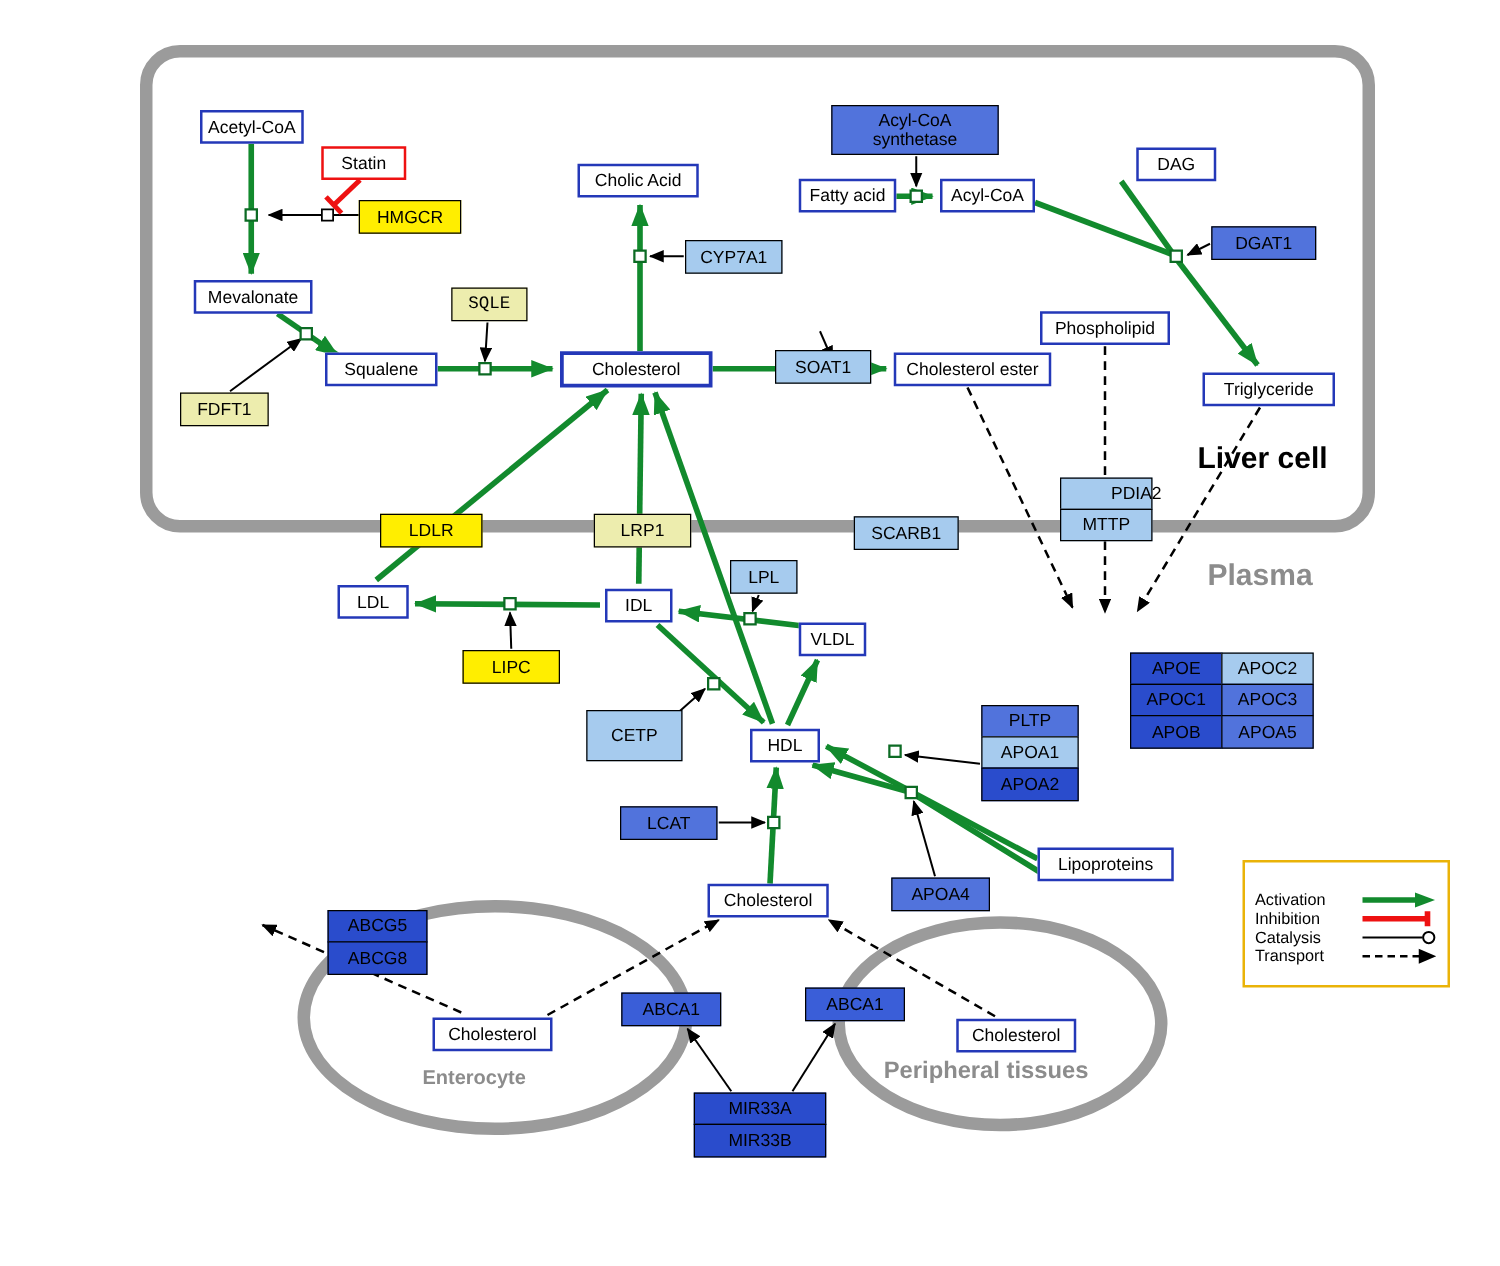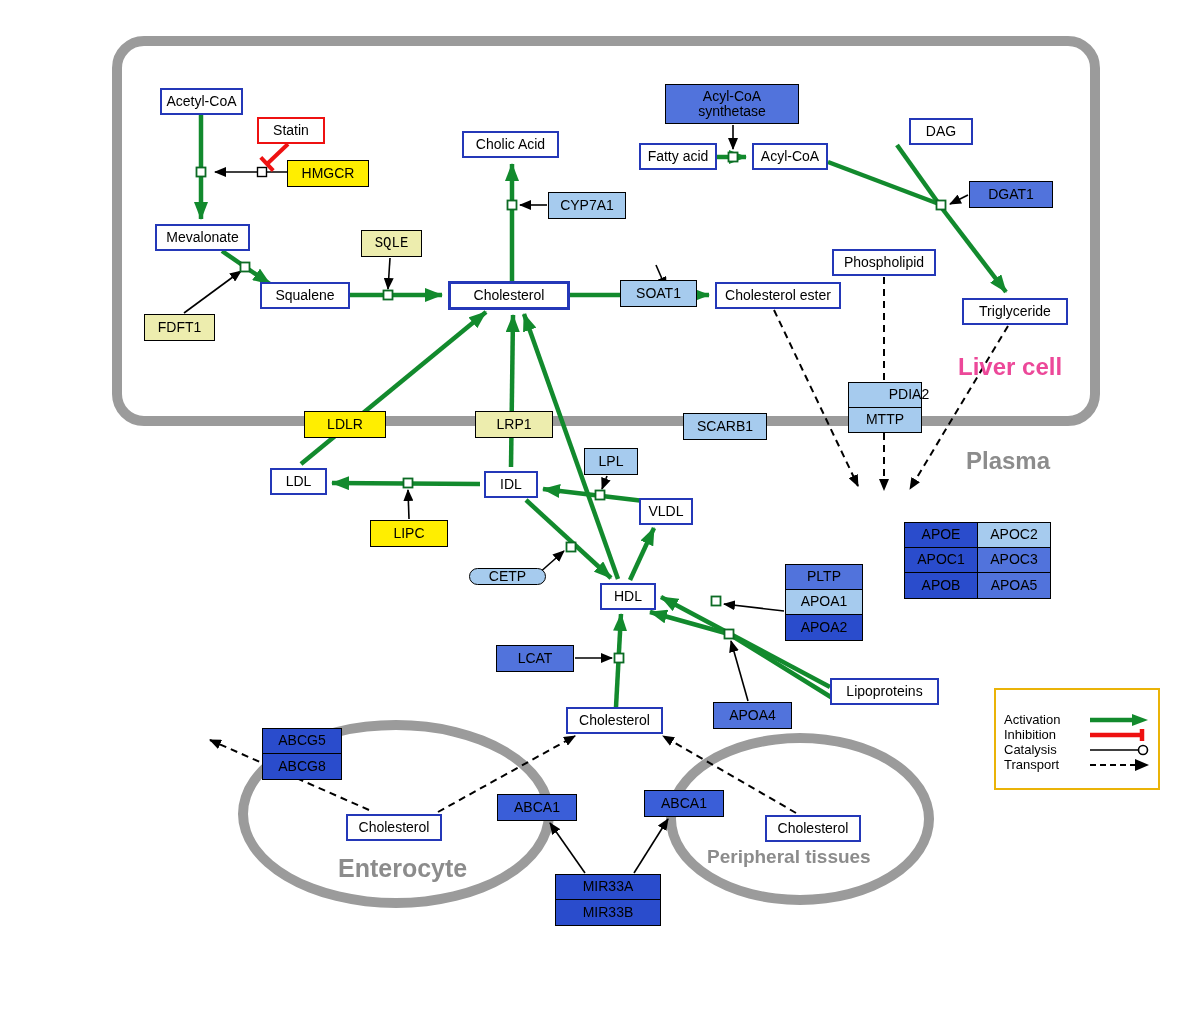--- a/index.html
+++ b/index.html
@@ -24,23 +24,23 @@
   .metabolite{border:2px solid var(--metabolite_border);}
   .metabolite-bold{border-width:3px;}
   .statin{border:2px solid var(--statin_border);}
   .yellow{background:var(--gene_yellow);}
   .paleyellow{background:var(--gene_paleyellow);}
   .lightblue{background:var(--gene_lightblue);}
   .medblue{background:var(--gene_medblue);}
   .blue{background:var(--gene_blue);}
   .darkblue{background:var(--gene_darkblue);}
   .region-label{position:absolute;font-weight:bold;z-index:2;}
-  #liver-label{left:958px;top:353px;font-size:24px;color:#ec4899;}
+  #liver-label{left:958px;top:353px;font-size:24px;color:#000000;}
   #plasma-label{left:966px;top:447px;font-size:24px;color:var(--label_gray);}
-  #enterocyte-label{left:338px;top:854px;font-size:25px;color:var(--label_gray);}
+  #enterocyte-label{left:338px;top:854px;font-size:16px;color:var(--label_gray);}
   #peripheral-label{left:707px;top:846px;font-size:19px;color:var(--label_gray);}
   #legend{position:absolute;left:994px;top:688px;width:166px;height:102px;border:2px solid #eab308;
           background:#fff;box-sizing:border-box;z-index:3;padding:22px 8px;display:flex;
           flex-direction:column;justify-content:space-between;}
   .legend-row{display:flex;align-items:center;justify-content:space-between;height:22px;}
   .legend-label{font-size:13px;color:#000;}
 </style>
 </head>
 <body>
 
@@ -141,21 +141,21 @@
       <div class="node lightblue" style="left: 848px; top: 382px; width: 74px; height: 26px; padding-left: 48px;">PDIA2</div>
       <div class="node lightblue" style="left: 848px; top: 407px; width: 74px; height: 26px;">MTTP</div>
       <div class="node yellow" style="left: 304px; top: 411px; width: 82px; height: 27px;">LDLR</div>
       <div class="node paleyellow" style="left: 475px; top: 411px; width: 78px; height: 27px;">LRP1</div>
       <div class="node lightblue" style="left: 683px; top: 413px; width: 84px; height: 27px;">SCARB1</div>
       <div class="node metabolite" style="left: 270px; top: 468px; width: 57px; height: 27px;">LDL</div>
       <div class="node metabolite" style="left: 484px; top: 471px; width: 54px; height: 27px;">IDL</div>
       <div class="node lightblue" style="left: 584px; top: 448px; width: 54px; height: 27px;">LPL</div>
       <div class="node metabolite" style="left: 639px; top: 498px; width: 54px; height: 27px;">VLDL</div>
       <div class="node yellow" style="left: 370px; top: 520px; width: 78px; height: 27px;">LIPC</div>
-      <div class="node lightblue" style="left: 469px; top: 568px; width: 77px; height: 17px; border-radius: 12px;">CETP</div>
+      <div class="node lightblue" style="left: 469px; top: 568px; width: 77px; height: 41px;">CETP</div>
       <div class="node metabolite" style="left: 600px; top: 583px; width: 56px; height: 27px;">HDL</div>
       <div class="node medblue" style="left: 785px; top: 564px; width: 78px; height: 26px;">PLTP</div>
       <div class="node lightblue" style="left: 785px; top: 589px; width: 78px; height: 26px;">APOA1</div>
       <div class="node darkblue" style="left: 785px; top: 614px; width: 78px; height: 27px;">APOA2</div>
       <div class="node darkblue" style="left: 904px; top: 522px; width: 74px; height: 26px; text-align: right;">APOE</div>
       <div class="node lightblue" style="left: 977px; top: 522px; width: 74px; height: 26px;">APOC2</div>
       <div class="node darkblue" style="left: 904px; top: 547px; width: 74px; height: 26px;">APOC1</div>
       <div class="node medblue" style="left: 977px; top: 547px; width: 74px; height: 26px;">APOC3</div>
       <div class="node darkblue" style="left: 904px; top: 572px; width: 74px; height: 27px;">APOB</div>
       <div class="node medblue" style="left: 977px; top: 572px; width: 74px; height: 27px;">APOA5</div>

